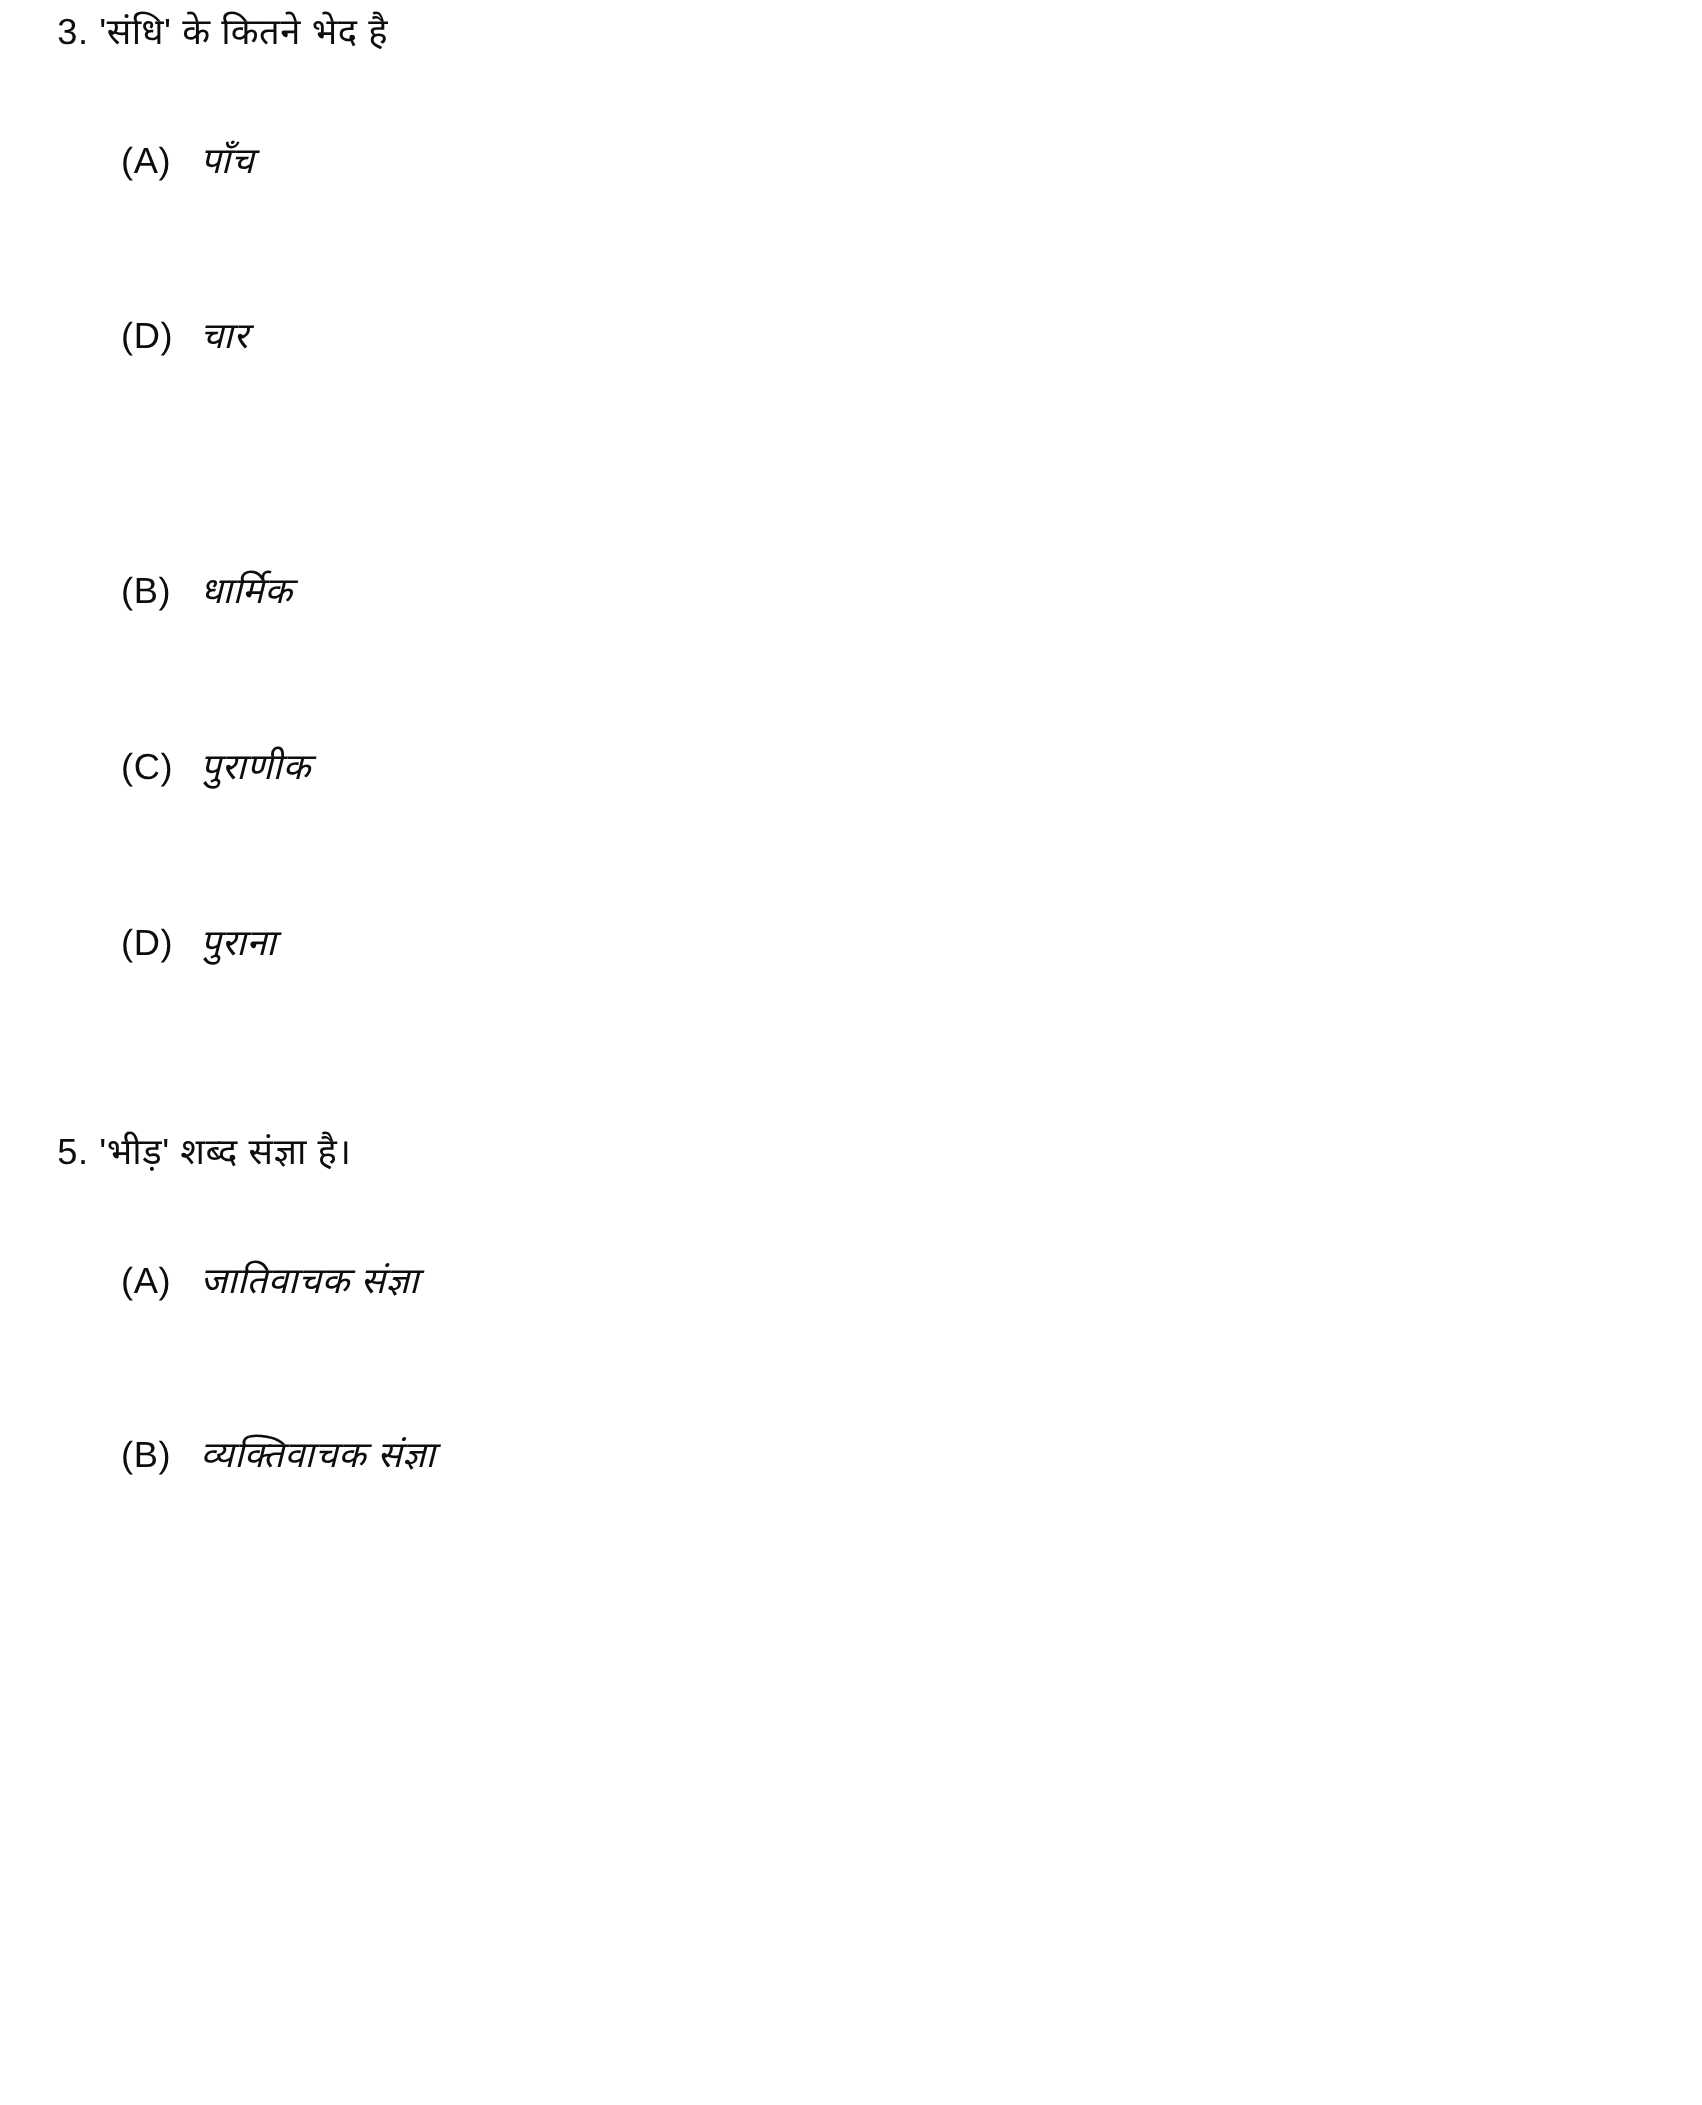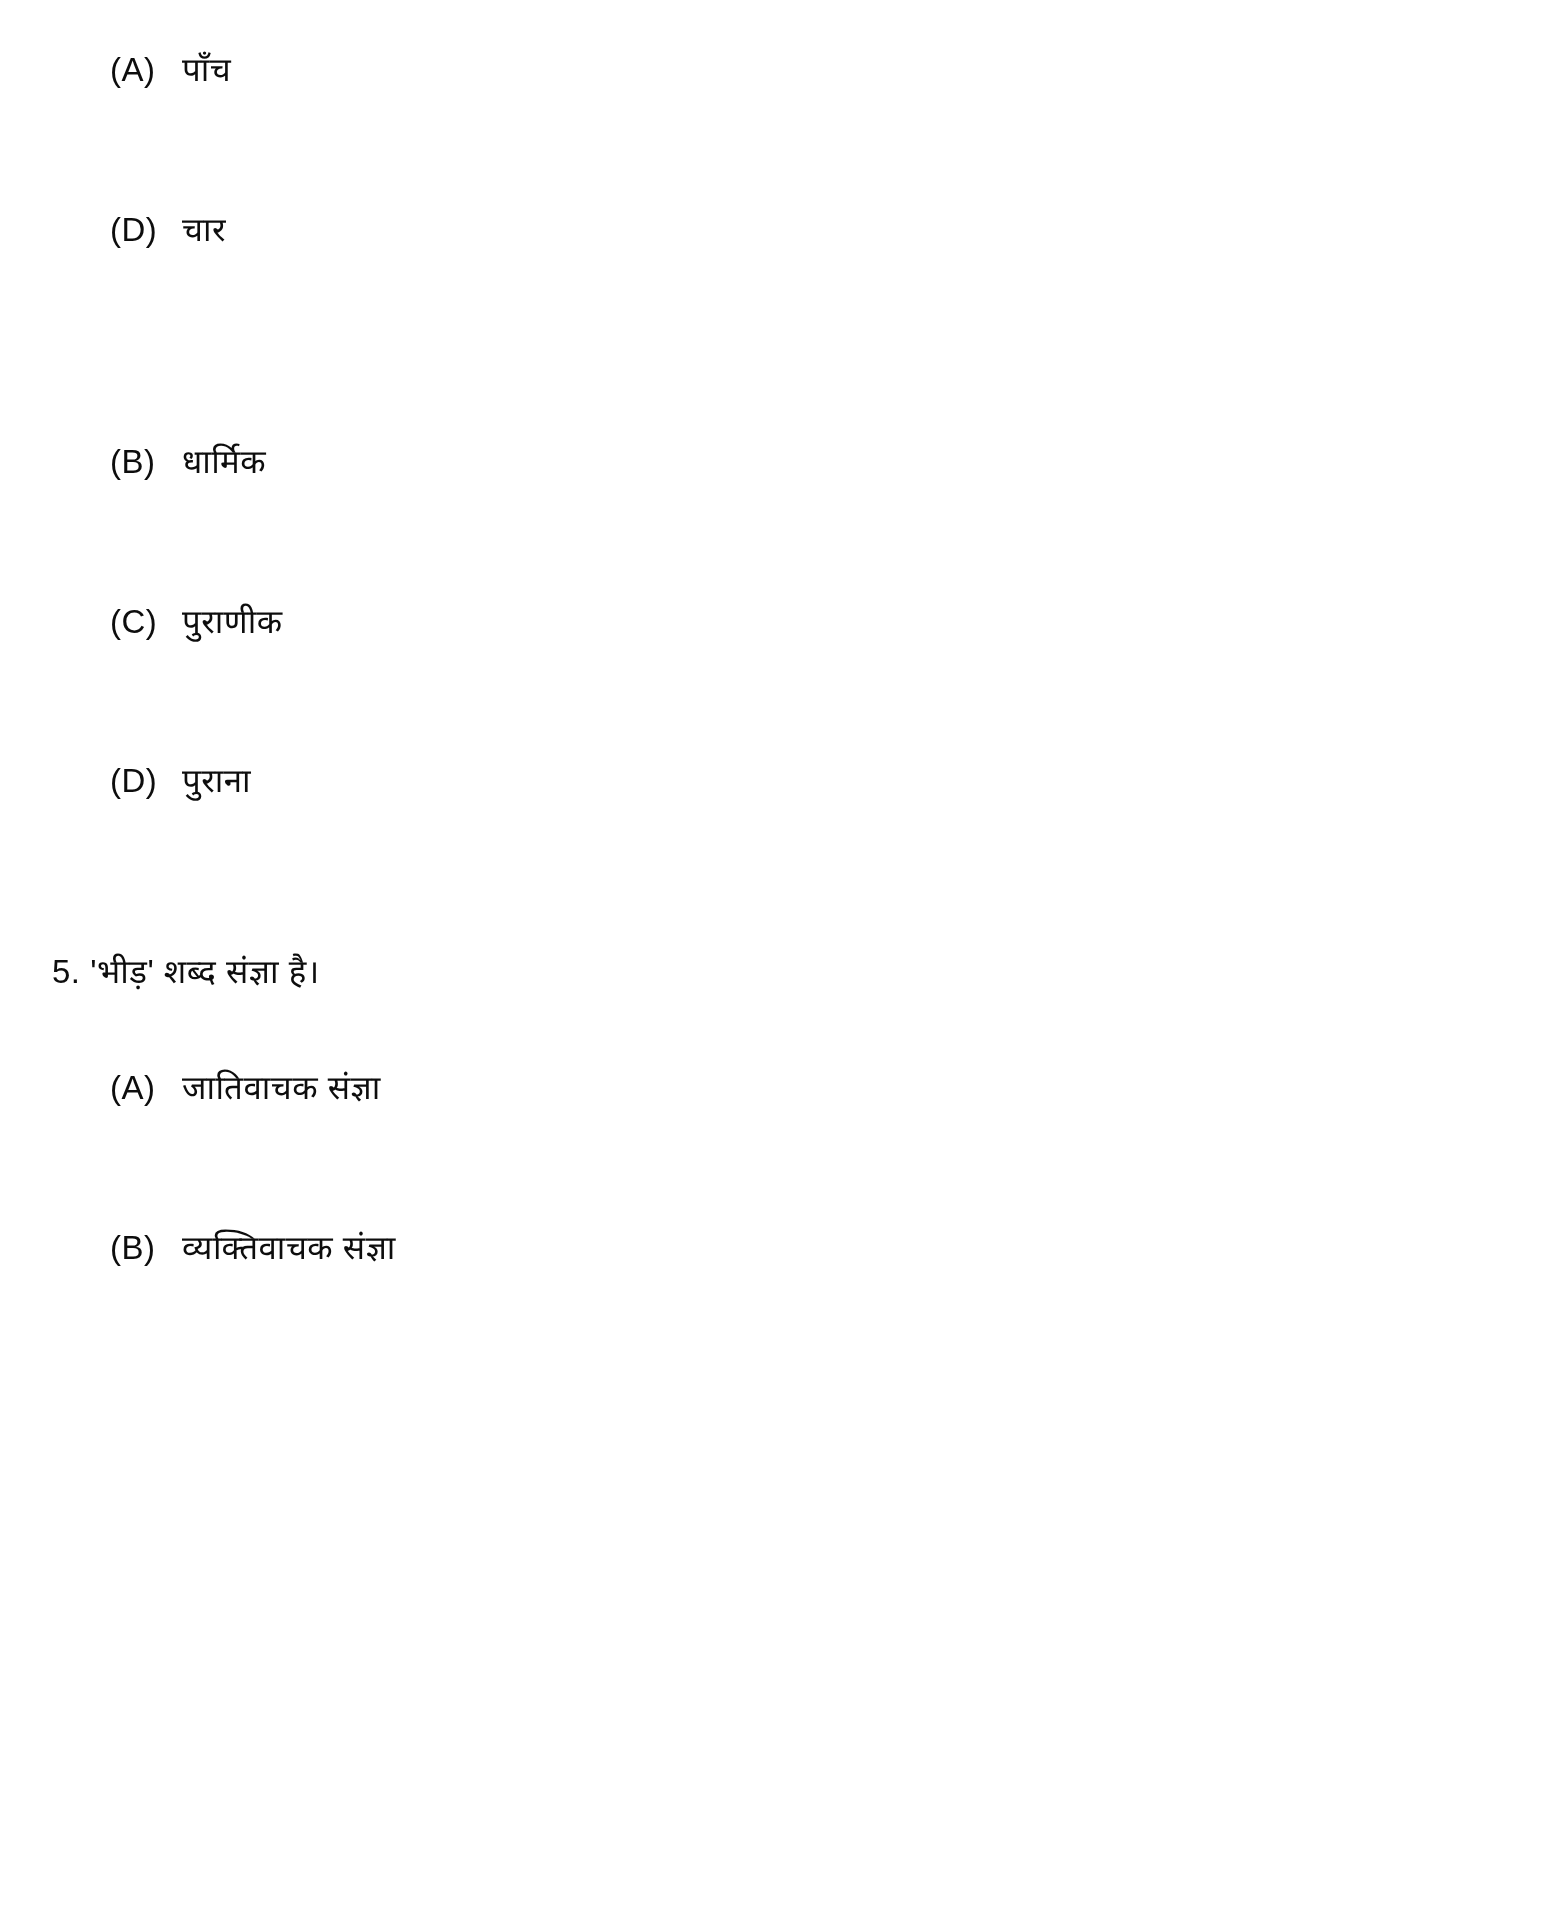--- a/index.html
+++ b/index.html
@@ -46,28 +46,30 @@
   }
   .option-row:last-child {
     margin-bottom: 0;
   }
   .opt-label {
     display: inline-block;
     min-width: 72px;
   }
   .opt-text {
     display: inline;
+    font-style: italic;
   }
 </style>
 </head>
 <body>
 
 <div class="page">
 
   <div class="question-block">
+    <p class="question-text">3. 'संधि' के कितने भेद है</p>
     <div class="option-row">
       <span class="opt-label">(A)</span><span class="opt-text">पाँच</span>
     </div>
     <div class="option-row">
       <span class="opt-label">(D)</span><span class="opt-text">चार</span>
     </div>
   </div>
 
   <div class="question-block">
     <div class="option-row">

